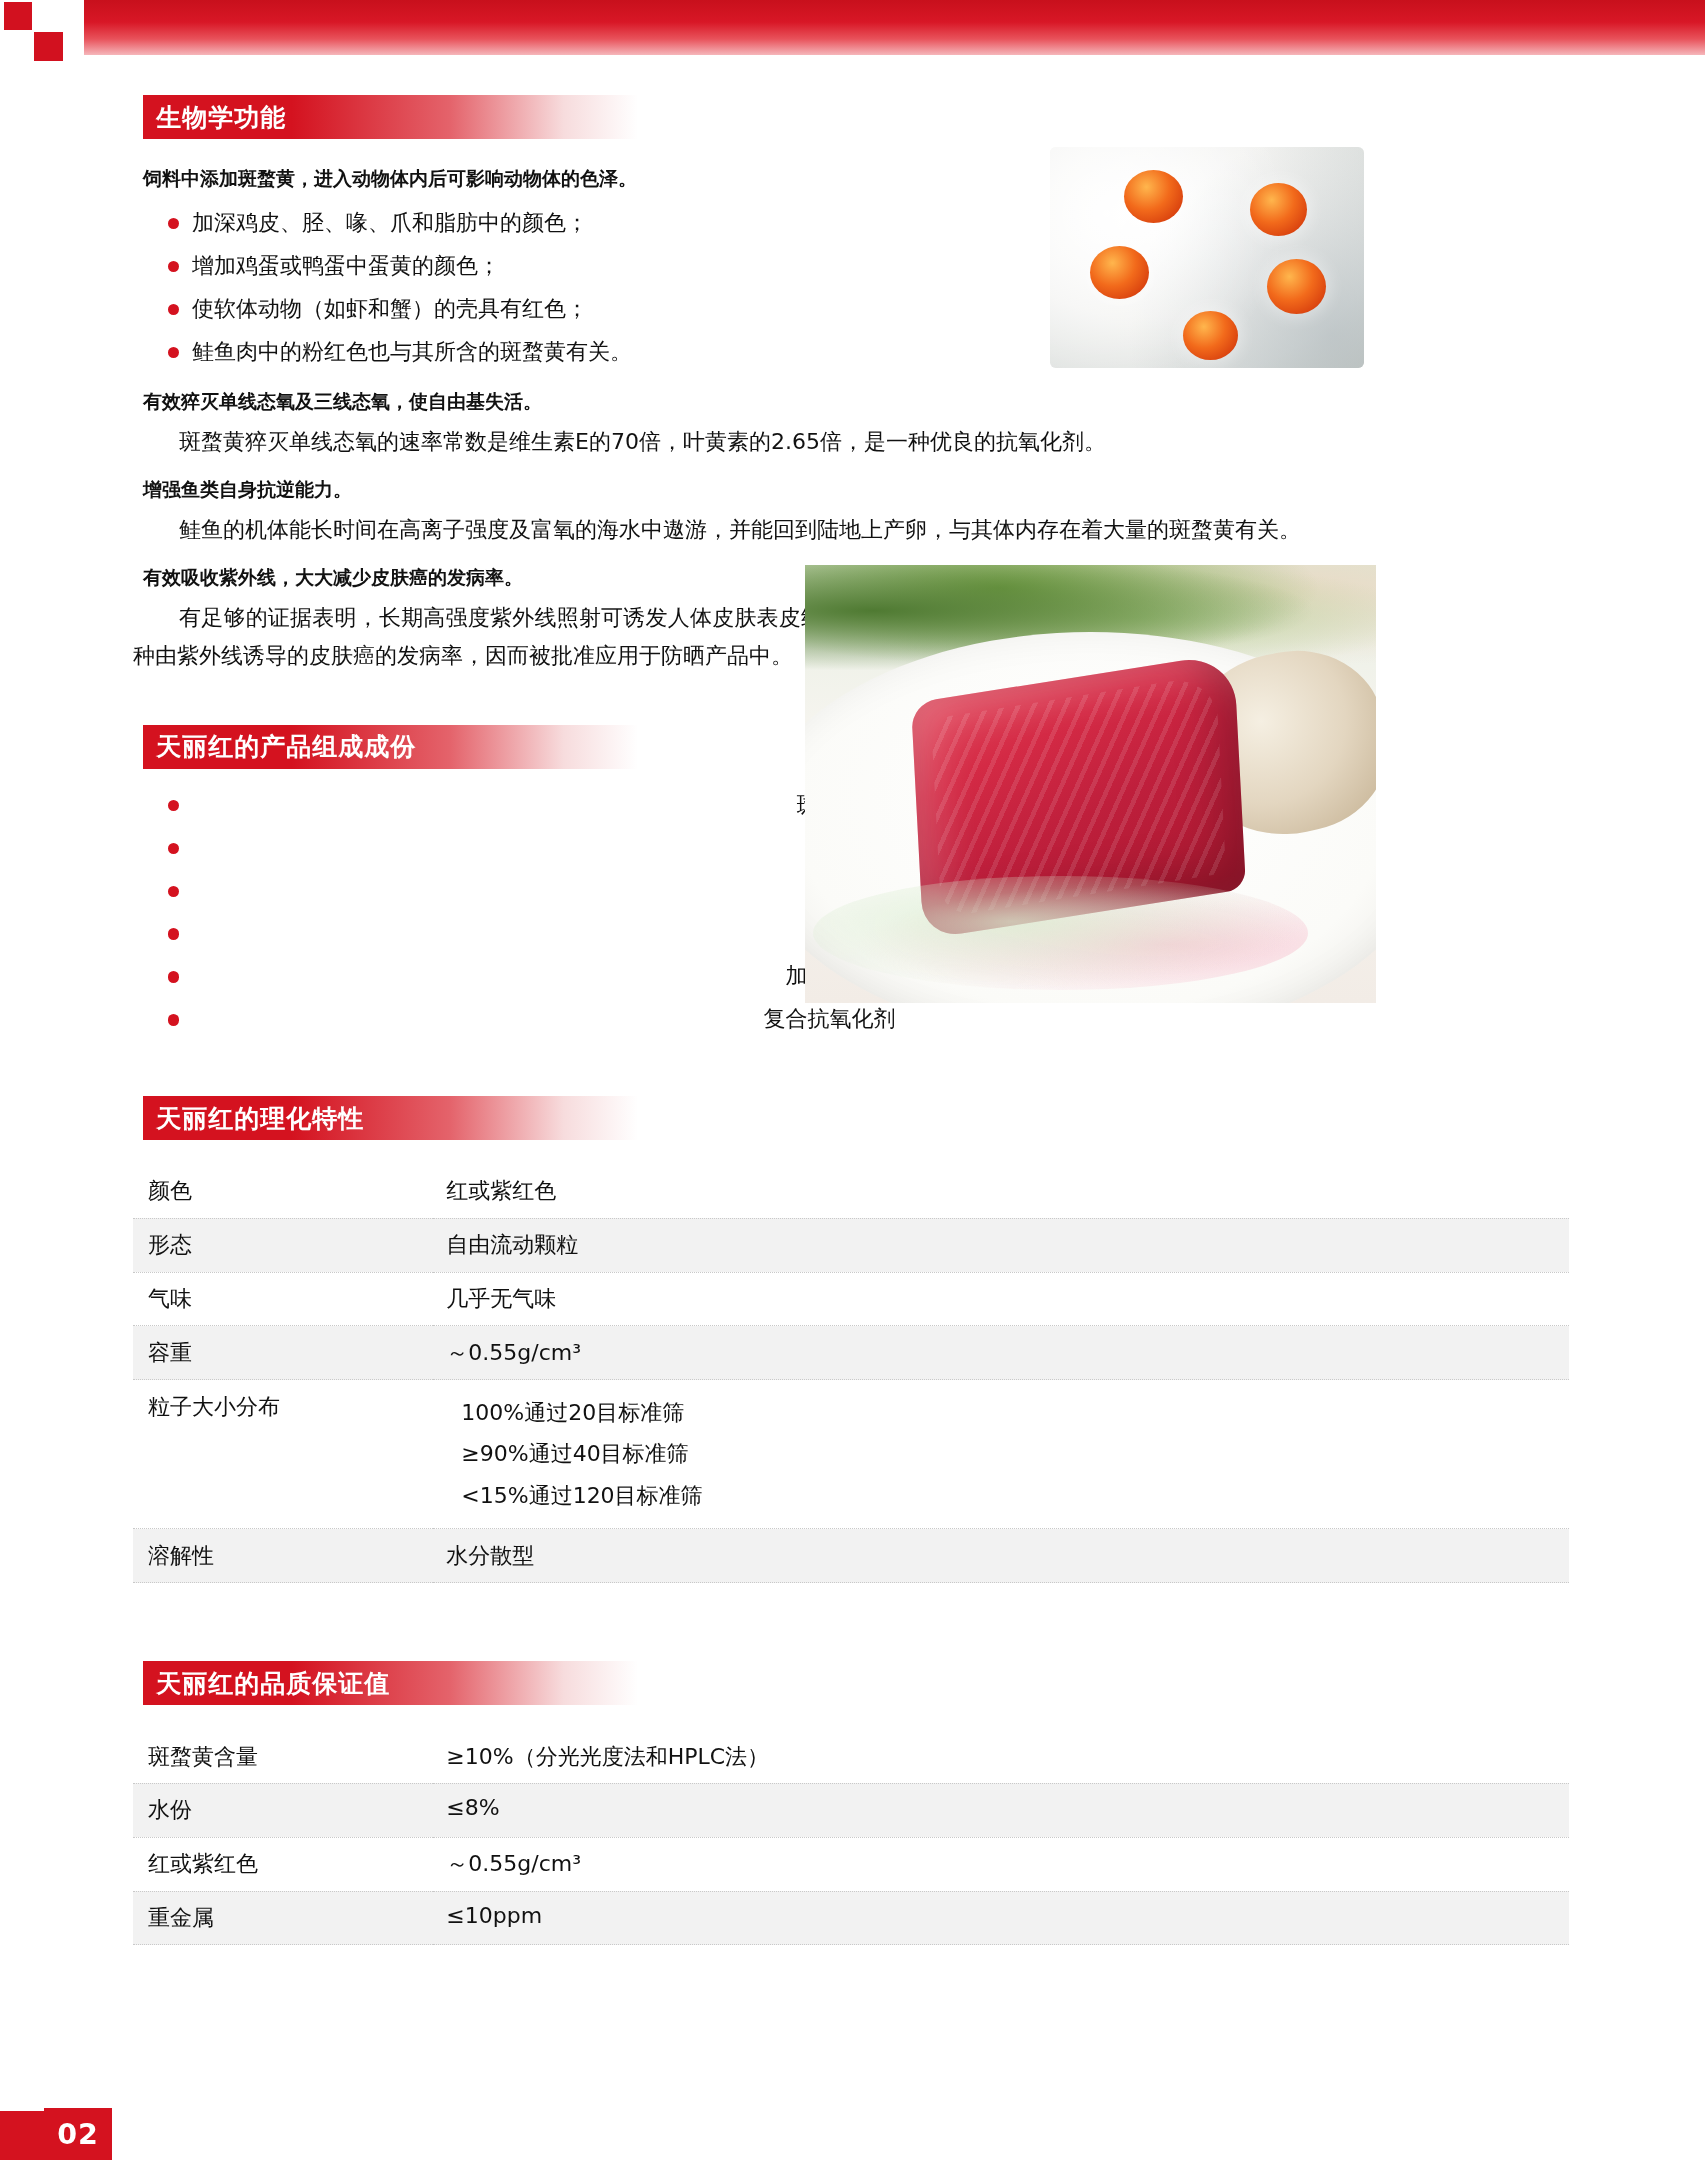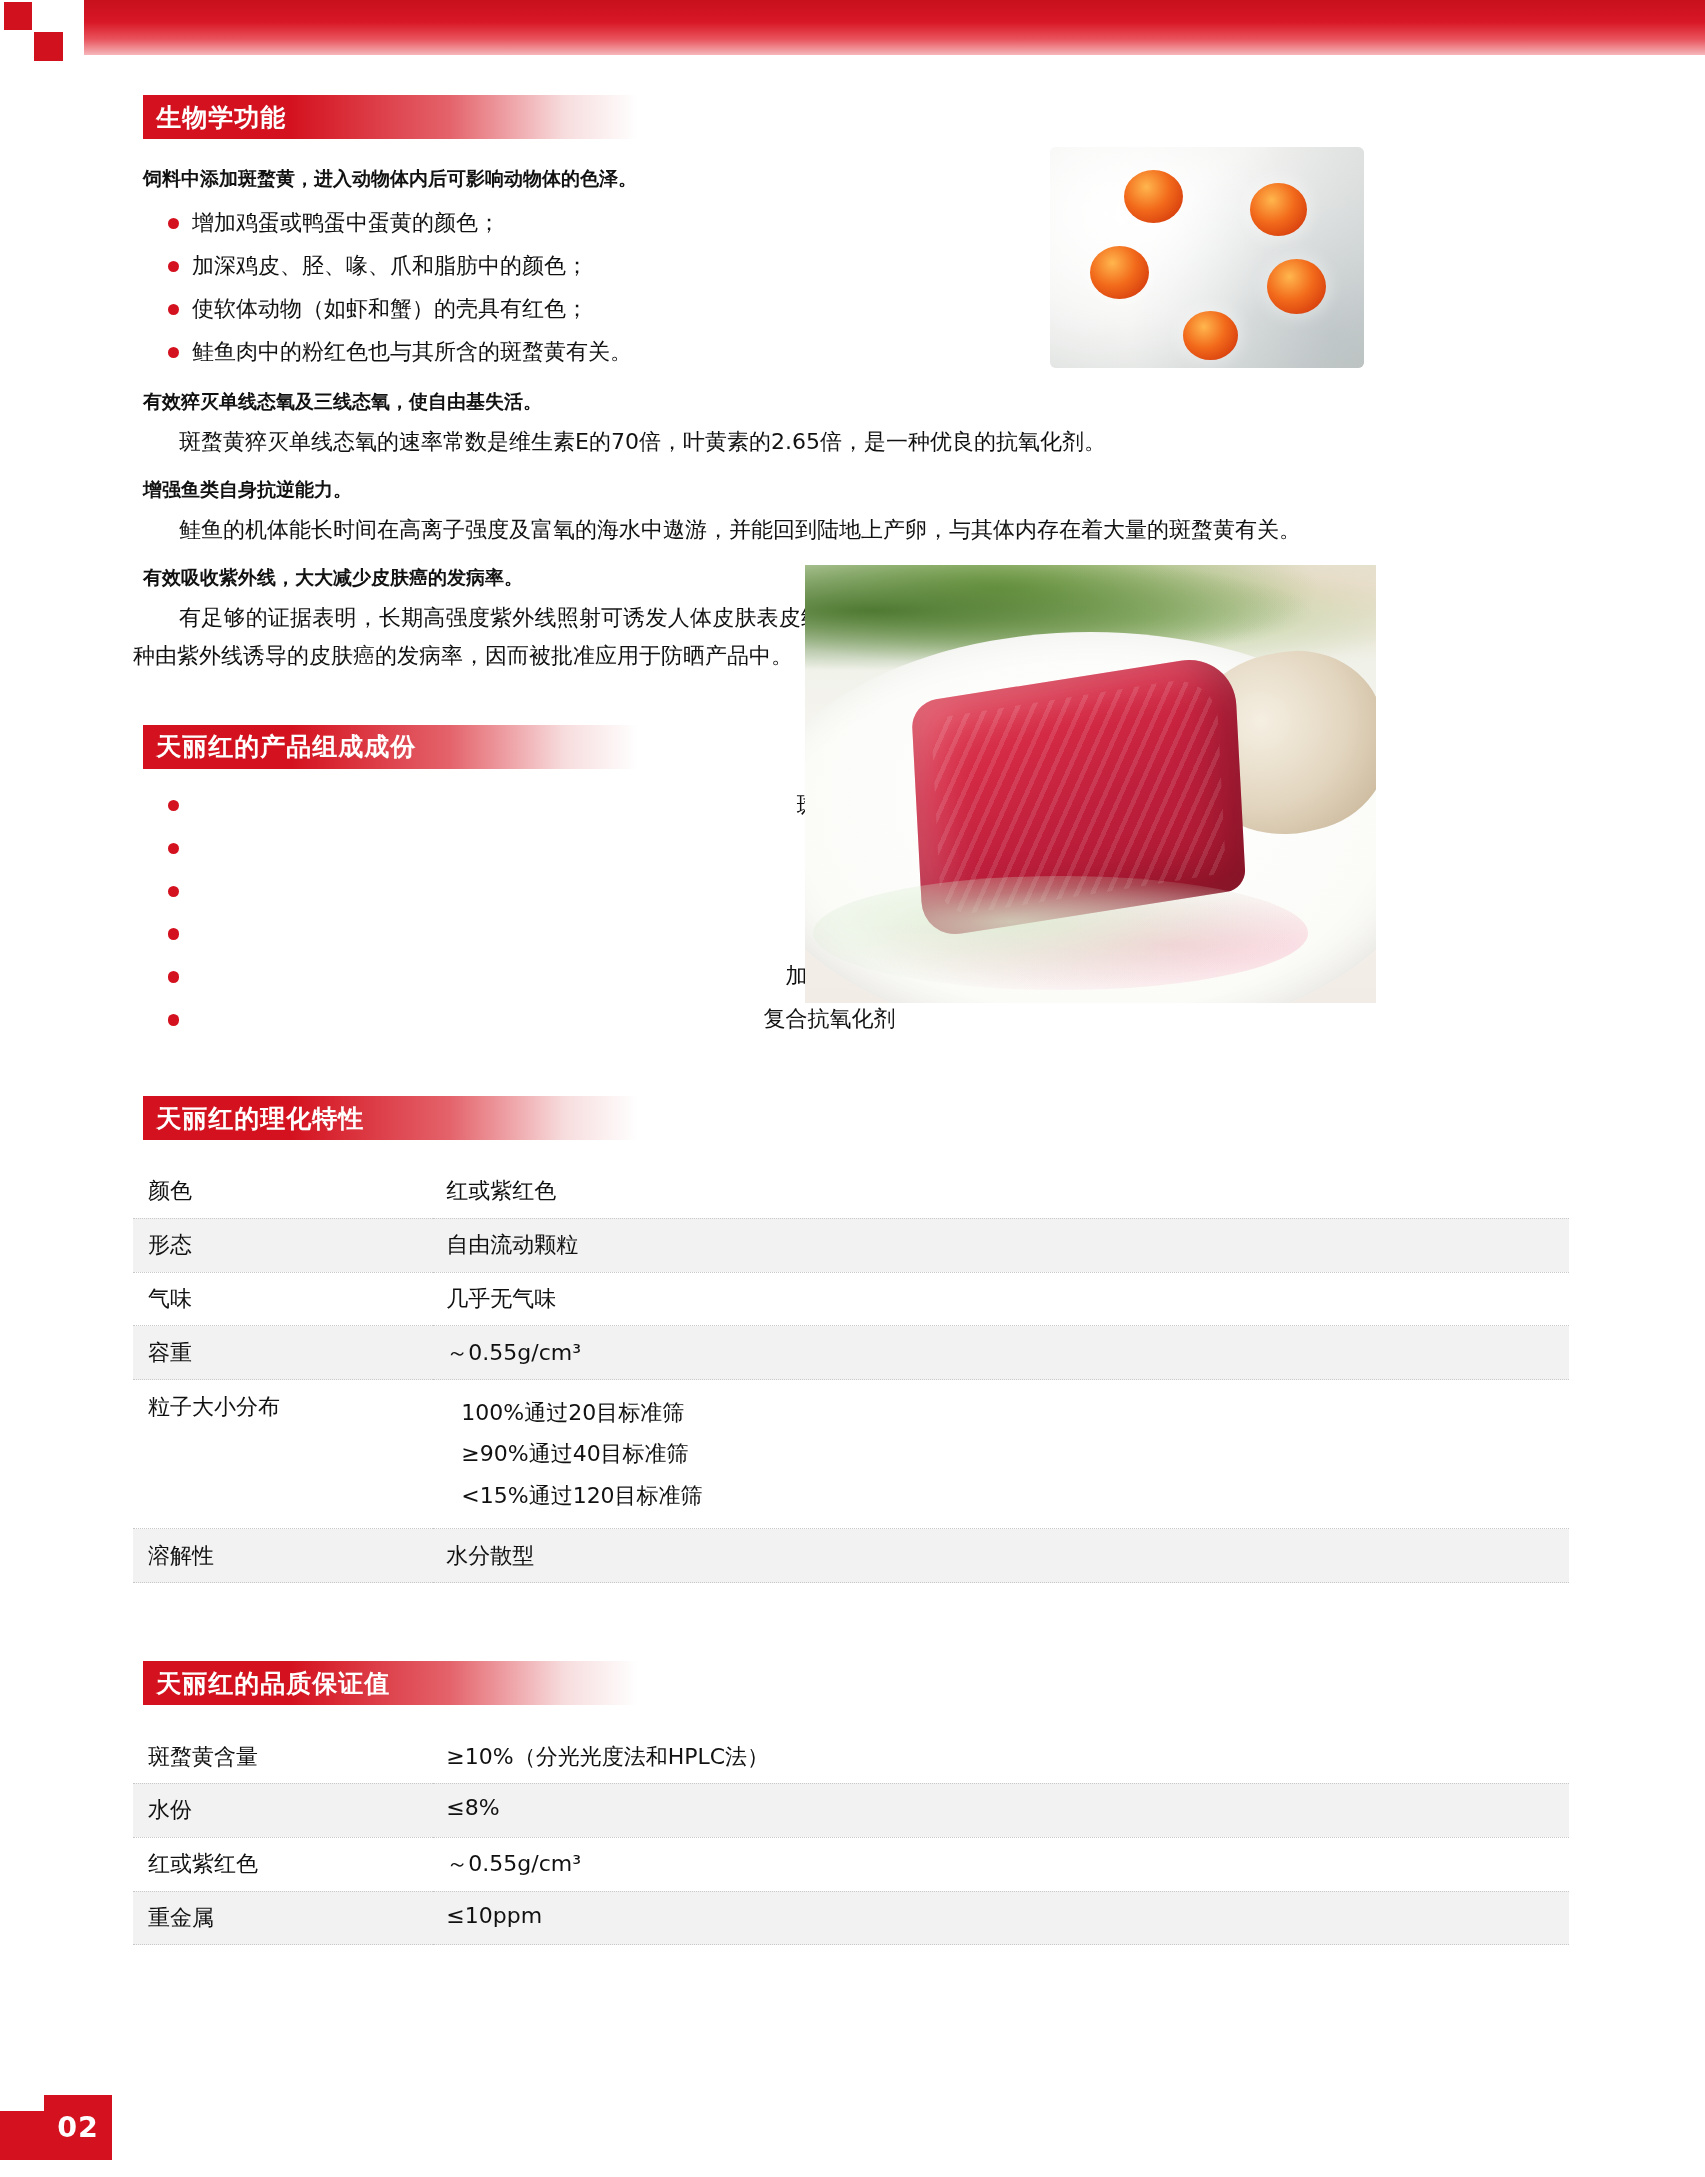--- a/index.html
+++ b/index.html
@@ -227,21 +227,21 @@
   .spec-table td.k { width: 285px; padding-left: 15px; }
   .spec-table td.v { padding-left: 13.3px; }
   .spec-table td.v .ind { display: block; padding-left: 15px; line-height: 1.9; }
 
   
   .folio {
     position: absolute;
     left: 44px;
     bottom: 17px;
     width: 68px;
-    height: 65px;
+    height: 52px;
     background: #d4121f;
     color: #ffffff;
     font-size: 28.5px;
     font-weight: bold;
     display: flex;
     align-items: center;
     justify-content: center;
     letter-spacing: 1px;
   }
   .folio-strip {
@@ -268,22 +268,22 @@
 
 <div class="page">
 
   <div class="sec-head" style="margin-top:32px;">
     <span>生物学功能</span>
   </div>
 
   <div class="bold-line" style="margin-top:25px;">饲料中添加斑蝥黄，进入动物体内后可影响动物体的色泽。</div>
 
   <ul class="bullets">
+    <li>加深鸡皮、胫、喙、爪和脂肪中的颜色；</li>
     <li>增加鸡蛋或鸭蛋中蛋黄的颜色；</li>
-    <li>加深鸡皮、胫、喙、爪和脂肪中的颜色；</li>
     <li>使软体动物（如虾和蟹）的壳具有红色；</li>
     <li>鲑鱼肉中的粉红色也与其所含的斑蝥黄有关。</li>
   </ul>
 
   <div class="bold-line" style="margin-top:13.3px;">有效猝灭单线态氧及三线态氧，使自由基失活。</div>
   <div class="para" style="margin-top:7.6px;">斑蝥黄猝灭单线态氧的速率常数是维生素E的70倍，叶黄素的2.65倍，是一种优良的抗氧化剂。</div>
 
   <div class="bold-line" style="margin-top:13.3px;">增强鱼类自身抗逆能力。</div>
   <div class="para" style="margin-top:7.6px;">鲑鱼的机体能长时间在高离子强度及富氧的海水中遨游，并能回到陆地上产卵，与其体内存在着大量的斑蝥黄有关。</div>
 

